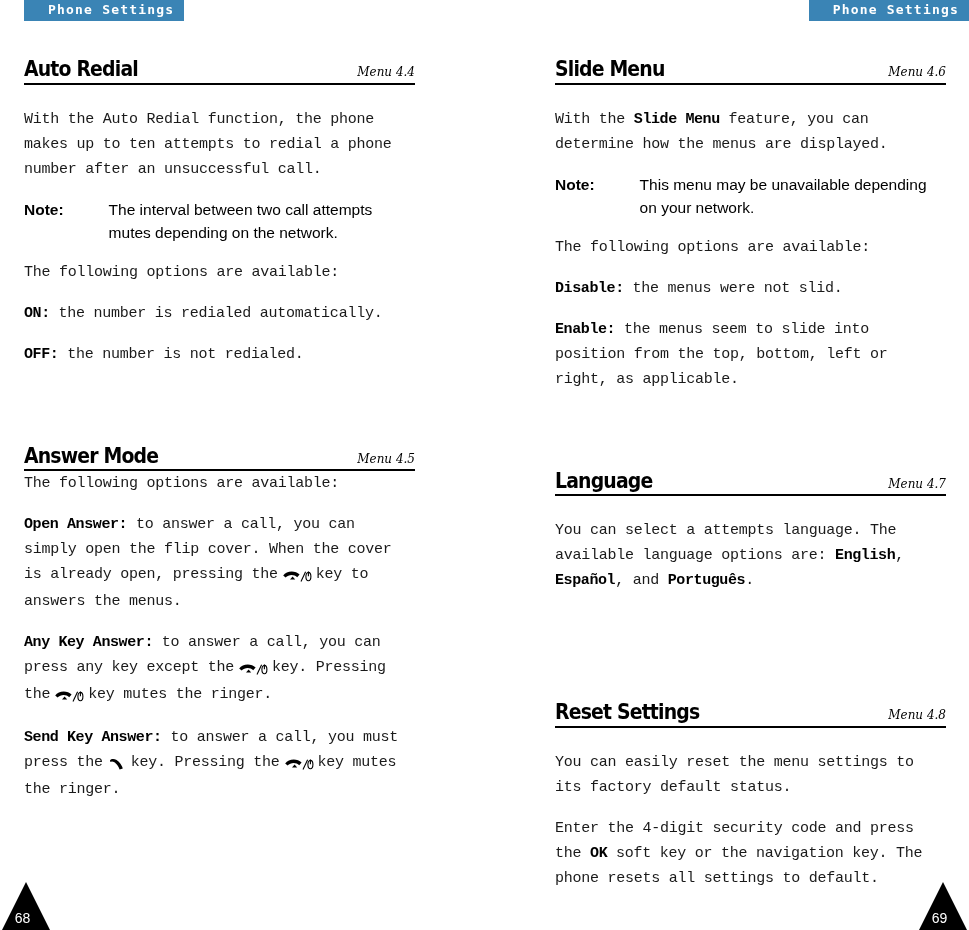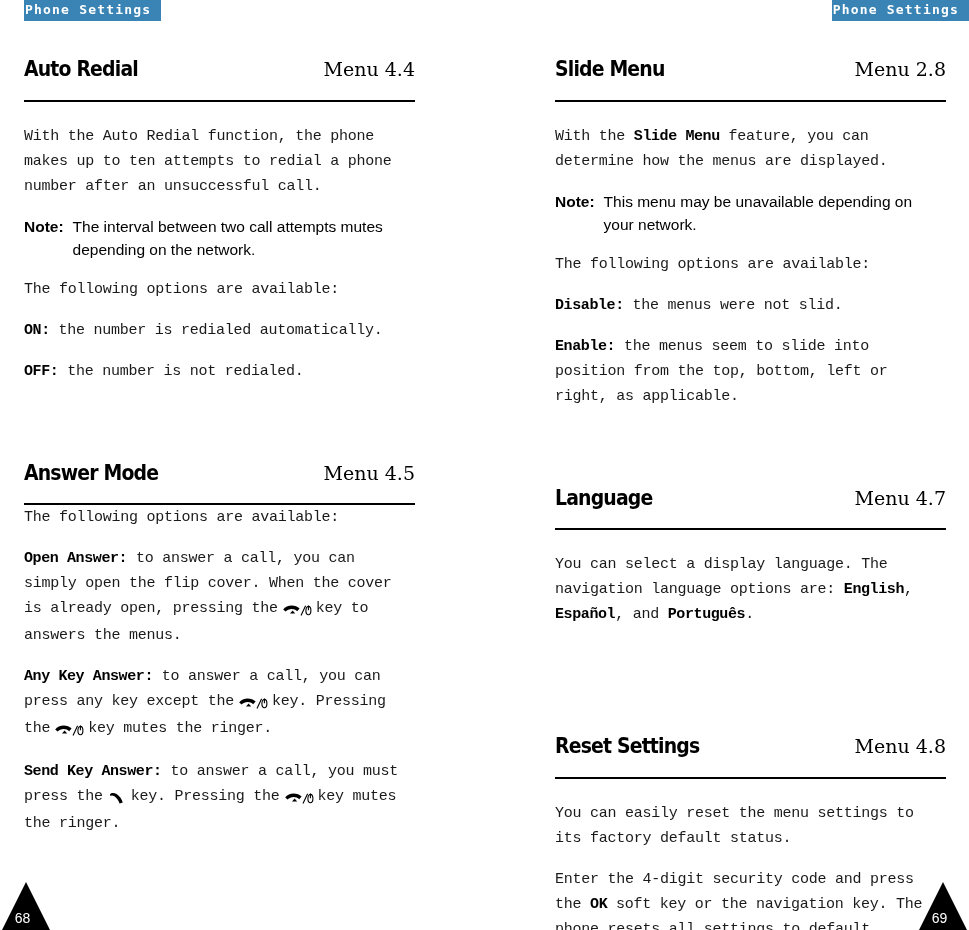--- a/index.html
+++ b/index.html
@@ -20,21 +20,21 @@
   
   .tab {
     position: absolute;
     top: 0;
     background: #3a84b5;
     color: #ffffff;
     font-family: "DejaVu Sans Mono", monospace;
     font-weight: bold;
     font-size: 13px;
     letter-spacing: 1.2px;
-    padding: 3px 10px 4px 1px;
+    padding: 3px 10px 4px 24px;
     line-height: 1.05;
     white-space: nowrap;
   }
   .tab-left  { left: 24px; }
   .tab-right { right: 0px; }
 
   
   .col {
     position: absolute;
     top: 58px;
@@ -42,36 +42,37 @@
   .col-left  { left: 24px;  width: 391px; }
   .col-right { left: 555px; width: 391px; }
 
   
   .section { margin: 0; }
 
   .head-row {
     display: flex;
     align-items: baseline;
     justify-content: space-between;
-    padding-bottom: 19px;
+    padding-bottom: 2px;
     border-bottom: 2px solid #000;
   }
   .head-title {
     font-family: "DejaVu Sans", sans-serif;
     font-weight: bold;
     font-size: 20.5px;
     letter-spacing: -0.9px;
     transform: scaleX(0.92);
     transform-origin: left bottom;
     white-space: nowrap;
     line-height: 1.1;
   }
   .head-menu {
     font-family: "DejaVu Serif", serif;
-    font-size: 19px;
+    font-style: italic;
+    font-size: 12px;
     white-space: nowrap;
     line-height: 1.1;
   }
 
   
   .body-p {
     font-family: Liberation Mono, monospace;
     font-size: 15px;
     line-height: 25px;
     letter-spacing: -0.25px;
@@ -82,20 +83,21 @@
   .body-p b { font-weight: bold; color: #000; letter-spacing: -0.4px; }
 
   
   .note {
     display: flex;
     font-family: "Liberation Sans", sans-serif;
     font-size: 15.5px;
     line-height: 23px;
     margin: 0 0 16px 0;
     color: #000;
+    gap: 36px;
   }
   .note-label {
     font-weight: bold;
     flex: 0 0 auto;
     padding-right: 9px;
   }
   .note-body { flex: 1 1 auto; }
 
   
   .gap-lg { height: 62px; }
@@ -209,21 +211,21 @@
             <path d="M26.4 2.6 L26.4 7.2" stroke="#000" stroke-width="1.1" fill="none"></path>
           </svg></span><span>key mutes the ringer.</span></p>
   </div>
 </div>
 
 <div class="col col-right">
 
   <div class="section">
     <div class="head-row">
       <span class="head-title">Slide Menu</span>
-      <span class="head-menu">Menu 2.8</span>
+      <span class="head-menu">Menu 4.6</span>
     </div>
 
     <p class="body-p first"><span>With the</span> <b>Slide Menu</b> <span>feature, you can determine how the menus are displayed.</span></p>
 
     <div class="note">
       <span class="note-label">Note:</span>
       <span class="note-body">This menu may be unavailable depending on your network.</span>
     </div>
 
     <p class="body-p">The following options are available:</p>
@@ -234,21 +236,21 @@
   </div>
 
   <div class="gap-lg"></div>
 
   <div class="section">
     <div class="head-row">
       <span class="head-title">Language</span>
       <span class="head-menu">Menu 4.7</span>
     </div>
 
-    <p class="body-p first"><span>You can select a display language. The navigation language options are:</span> <b>English</b><span>,</span> <b>Español</b><span>, and</span> <b>Português</b><span>.</span></p>
+    <p class="body-p first"><span>You can select a attempts language. The available language options are:</span> <b>English</b><span>,</span> <b>Español</b><span>, and</span> <b>Português</b><span>.</span></p>
   </div>
 
   <div class="gap-xl"></div>
 
   <div class="section">
     <div class="head-row">
       <span class="head-title">Reset Settings</span>
       <span class="head-menu">Menu 4.8</span>
     </div>
 

